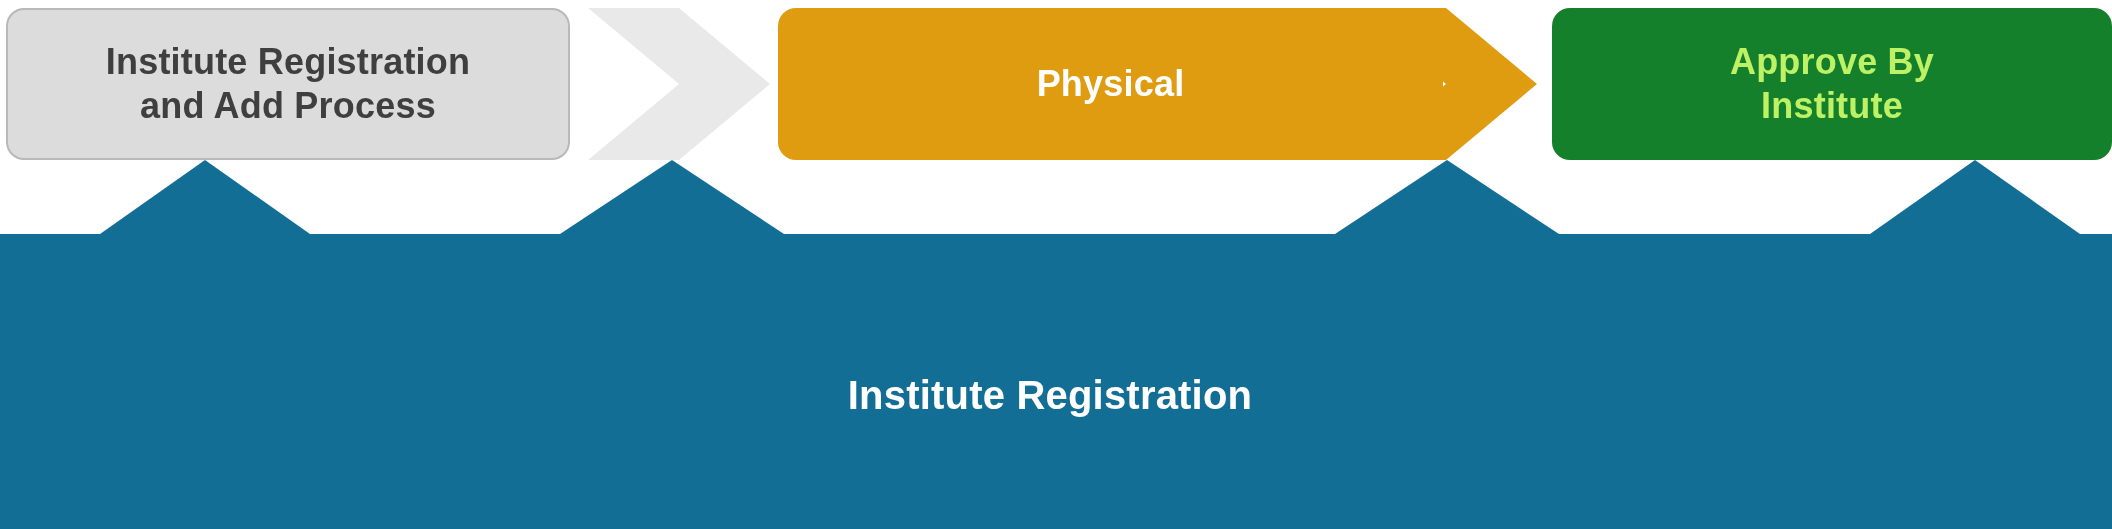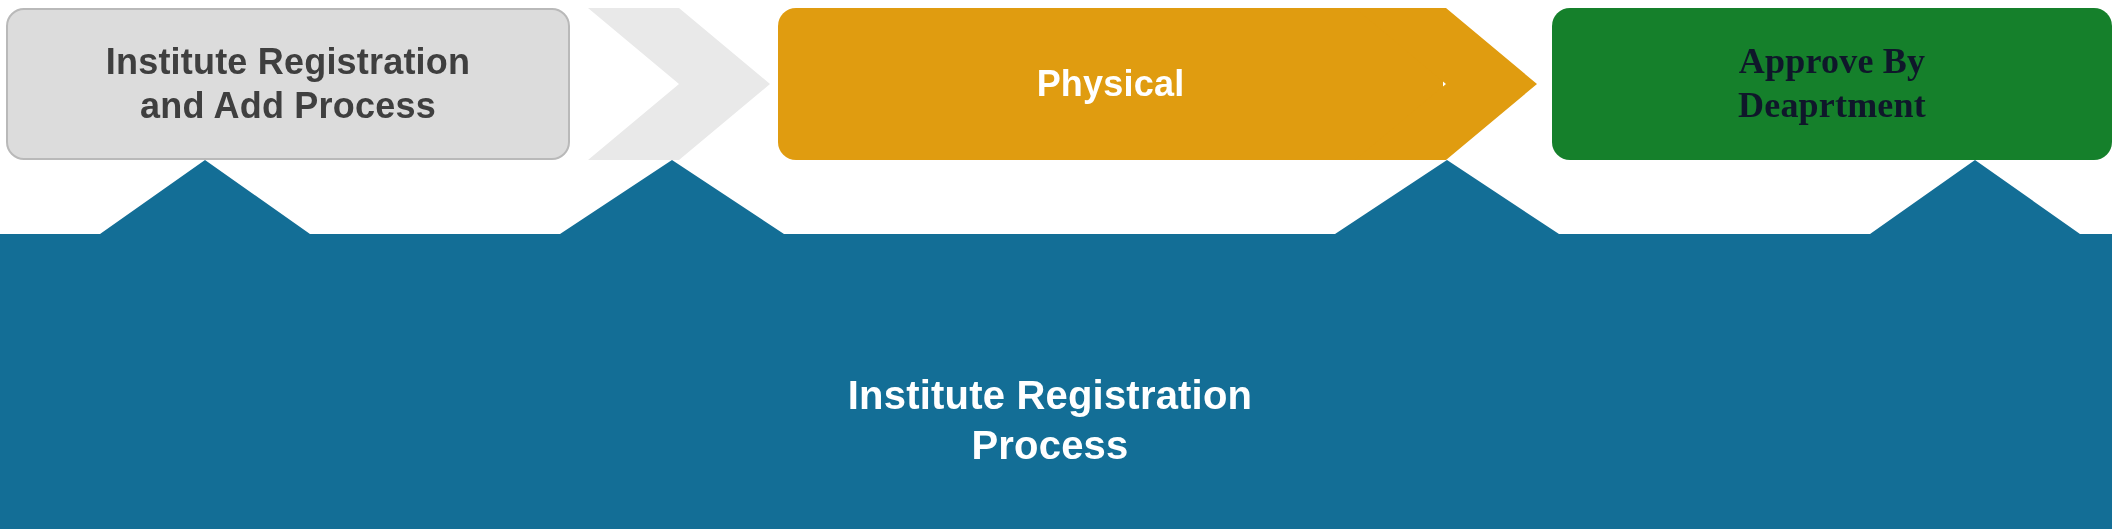--- a/index.html
+++ b/index.html
@@ -45,22 +45,21 @@
   .stage-2 {
     left: 778px;
     width: 665px;
     background: #e09c10;
     color: #ffffff;
   }
   .stage-3 {
     left: 1552px;
     width: 560px;
     background: #15802b;
-    color: #0f172a;
-    font-family: Liberation Serif, serif;
+    color: #bef264;
   }
 
   
   .connector {
     position: absolute;
     top: 8px;
     width: 182px;
     height: 152px;
   }
   .connector-1 { left: 588px; }
@@ -117,21 +116,21 @@
 
   <div class="connector connector-2">
     <svg viewBox="0 0 182 152" preserveAspectRatio="none" aria-hidden="true">
       <polygon points="0,0 91,0 182,76 91,152 0,152 91,76" fill="#e09c10"></polygon>
     </svg>
   </div>
 
   <div class="stage stage-3">
     <div>
       <div>Approve By</div>
-      <div>Deaprtment</div>
+      <div>Institute</div>
     </div>
   </div>
 
   <div class="band">
     <svg viewBox="0 0 2112 369" preserveAspectRatio="none" aria-hidden="true">
       <path d="M 0,369
                L 0,74
                L 100,74
                L 205,0
                L 310,74
@@ -144,16 +143,15 @@
                L 1870,74
                L 1975,0
                L 2080,74
                L 2112,74
                L 2112,369 Z" fill="#136e96"></path>
     </svg>
   </div>
 
   <div class="band-label">
     <div>Institute Registration</div>
-    <div>Process</div>
   </div>
 
 </div>
 
 </body></html>

